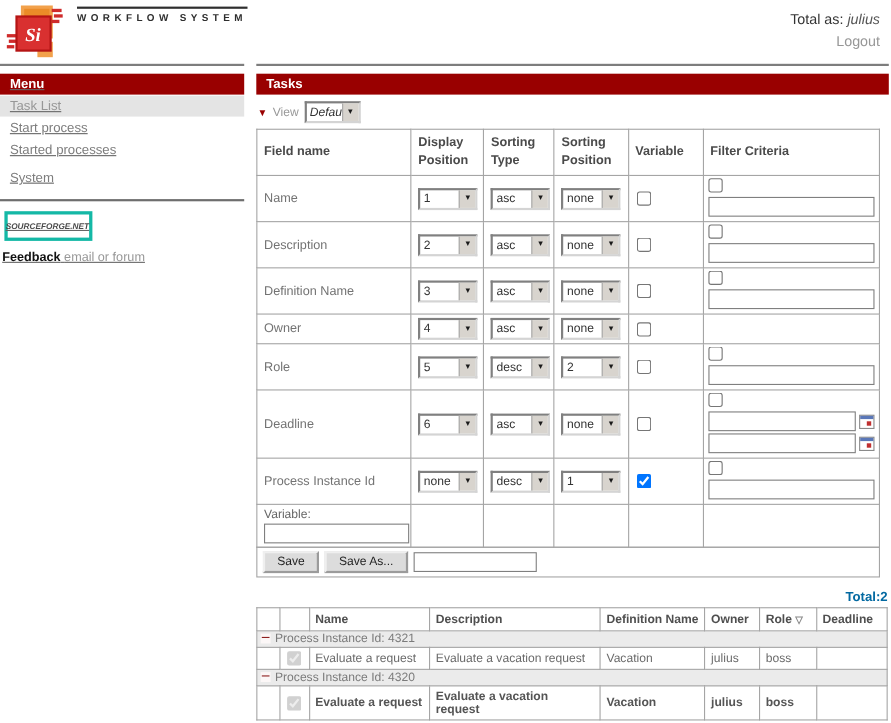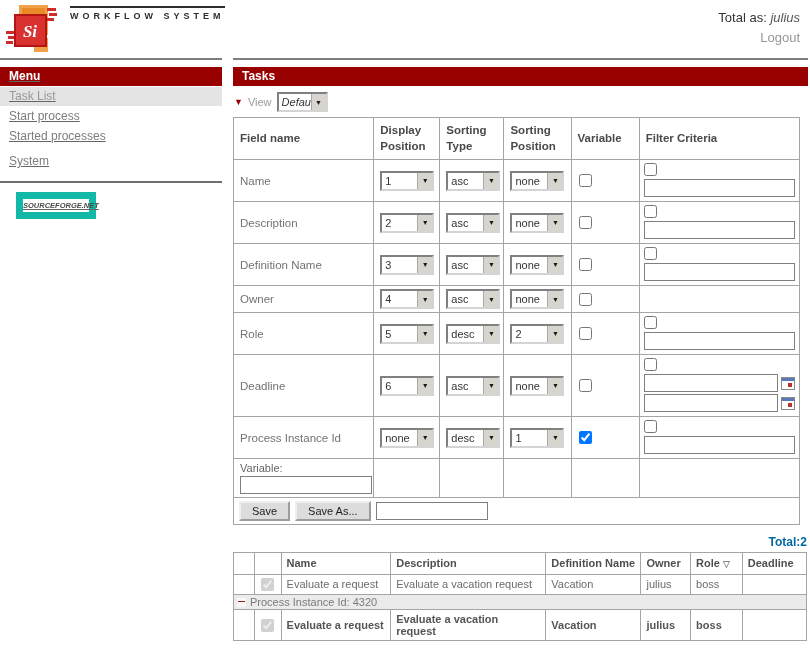--- a/index.html
+++ b/index.html
@@ -26,22 +26,22 @@
   .col-rule { height: 2px; background: #7d7d7d; margin-bottom: 7px; }
 
   .bar { background: #990000; color: #fff; font-weight: bold; font-size: 12px;
     padding: 2px 9px 3px; }
 
   
   .menu-item { padding: 2px 9px 3px; color: #7d7d7d; font-size: 12px; cursor: pointer; margin-top: 1px; }
   .menu-item.active { background: #e4e4e4; color: #979797; }
   .menu-item.spaced { margin-top: 6px; }
   .side-rule { height: 2px; background: #6e6e6e; margin: 10px 0 9px; }
-  .sf-box { width: 80px; height: 27px; border: 7px solid #14b8a6; margin-left: 16px;
-    display: flex; align-items: center; justify-content: flex-start; }
+  .sf-box { width: 80px; height: 27px; border: 3px solid #14b8a6; margin-left: 4px;
+    display: flex; align-items: center; justify-content: flex-end; }
   .sf-text { font-size: 7.5px; font-weight: bold; font-style: italic; color: #4a4a4a; letter-spacing: 0; }
   .feedback { margin: 9px 0 0 2px; font-size: 11.5px; }
   .feedback b { color: #111; }
   .feedback .links { color: #989898; cursor: pointer; }
 
   
   .view-row { display: flex; align-items: center; gap: 5px; padding: 6px 0 5px 1px; }
   .tri { color: #990000; font-size: 9px; }
   .view-label { color: #999; font-size: 11px; }
 
@@ -137,20 +137,24 @@
     <div class="bar">Menu</div>
     <div id="menu-list">
         <div class="menu-item active">Task List</div>
         <div class="menu-item">Start process</div>
         <div class="menu-item">Started processes</div>
         <div class="menu-item spaced">System</div>
       </div>
     <div class="side-rule"></div>
     <div class="sf-box">
       <span class="sf-text">SOURCEFORGE.NET</span>
+    </div>
+    <div class="feedback">
+      <b>Feedback</b>
+      <span class="links">email or forum</span>
     </div>
   </div>
 
   <div class="main">
     <div class="col-rule"></div>
     <div class="bar">Tasks</div>
 
     <div class="view-row">
       <span class="tri">▼</span>
       <span class="view-label">View</span>
@@ -379,20 +383,23 @@
           <th>Definition Name</th>
           <th>Owner</th>
           <th>
             <span>Role</span>
             <span class="sort-glyph">▽</span>
           </th>
           <th>Deadline</th>
         </tr>
       </thead>
       <tbody id="results-body">
+          <tr class="group-row">
+            <td colspan="8"><span class="minus-box"></span><span>Process Instance Id: 4321</span></td>
+          </tr>
           <tr class="task-row">
             <td></td>
             <td class="c-cb"><input type="checkbox" disabled="" checked="" style=""></td>
             <td>Evaluate a request</td>
             <td>Evaluate a vacation request</td>
             <td>Vacation</td>
             <td>julius</td>
             <td>boss</td>
             <td></td>
           </tr>

